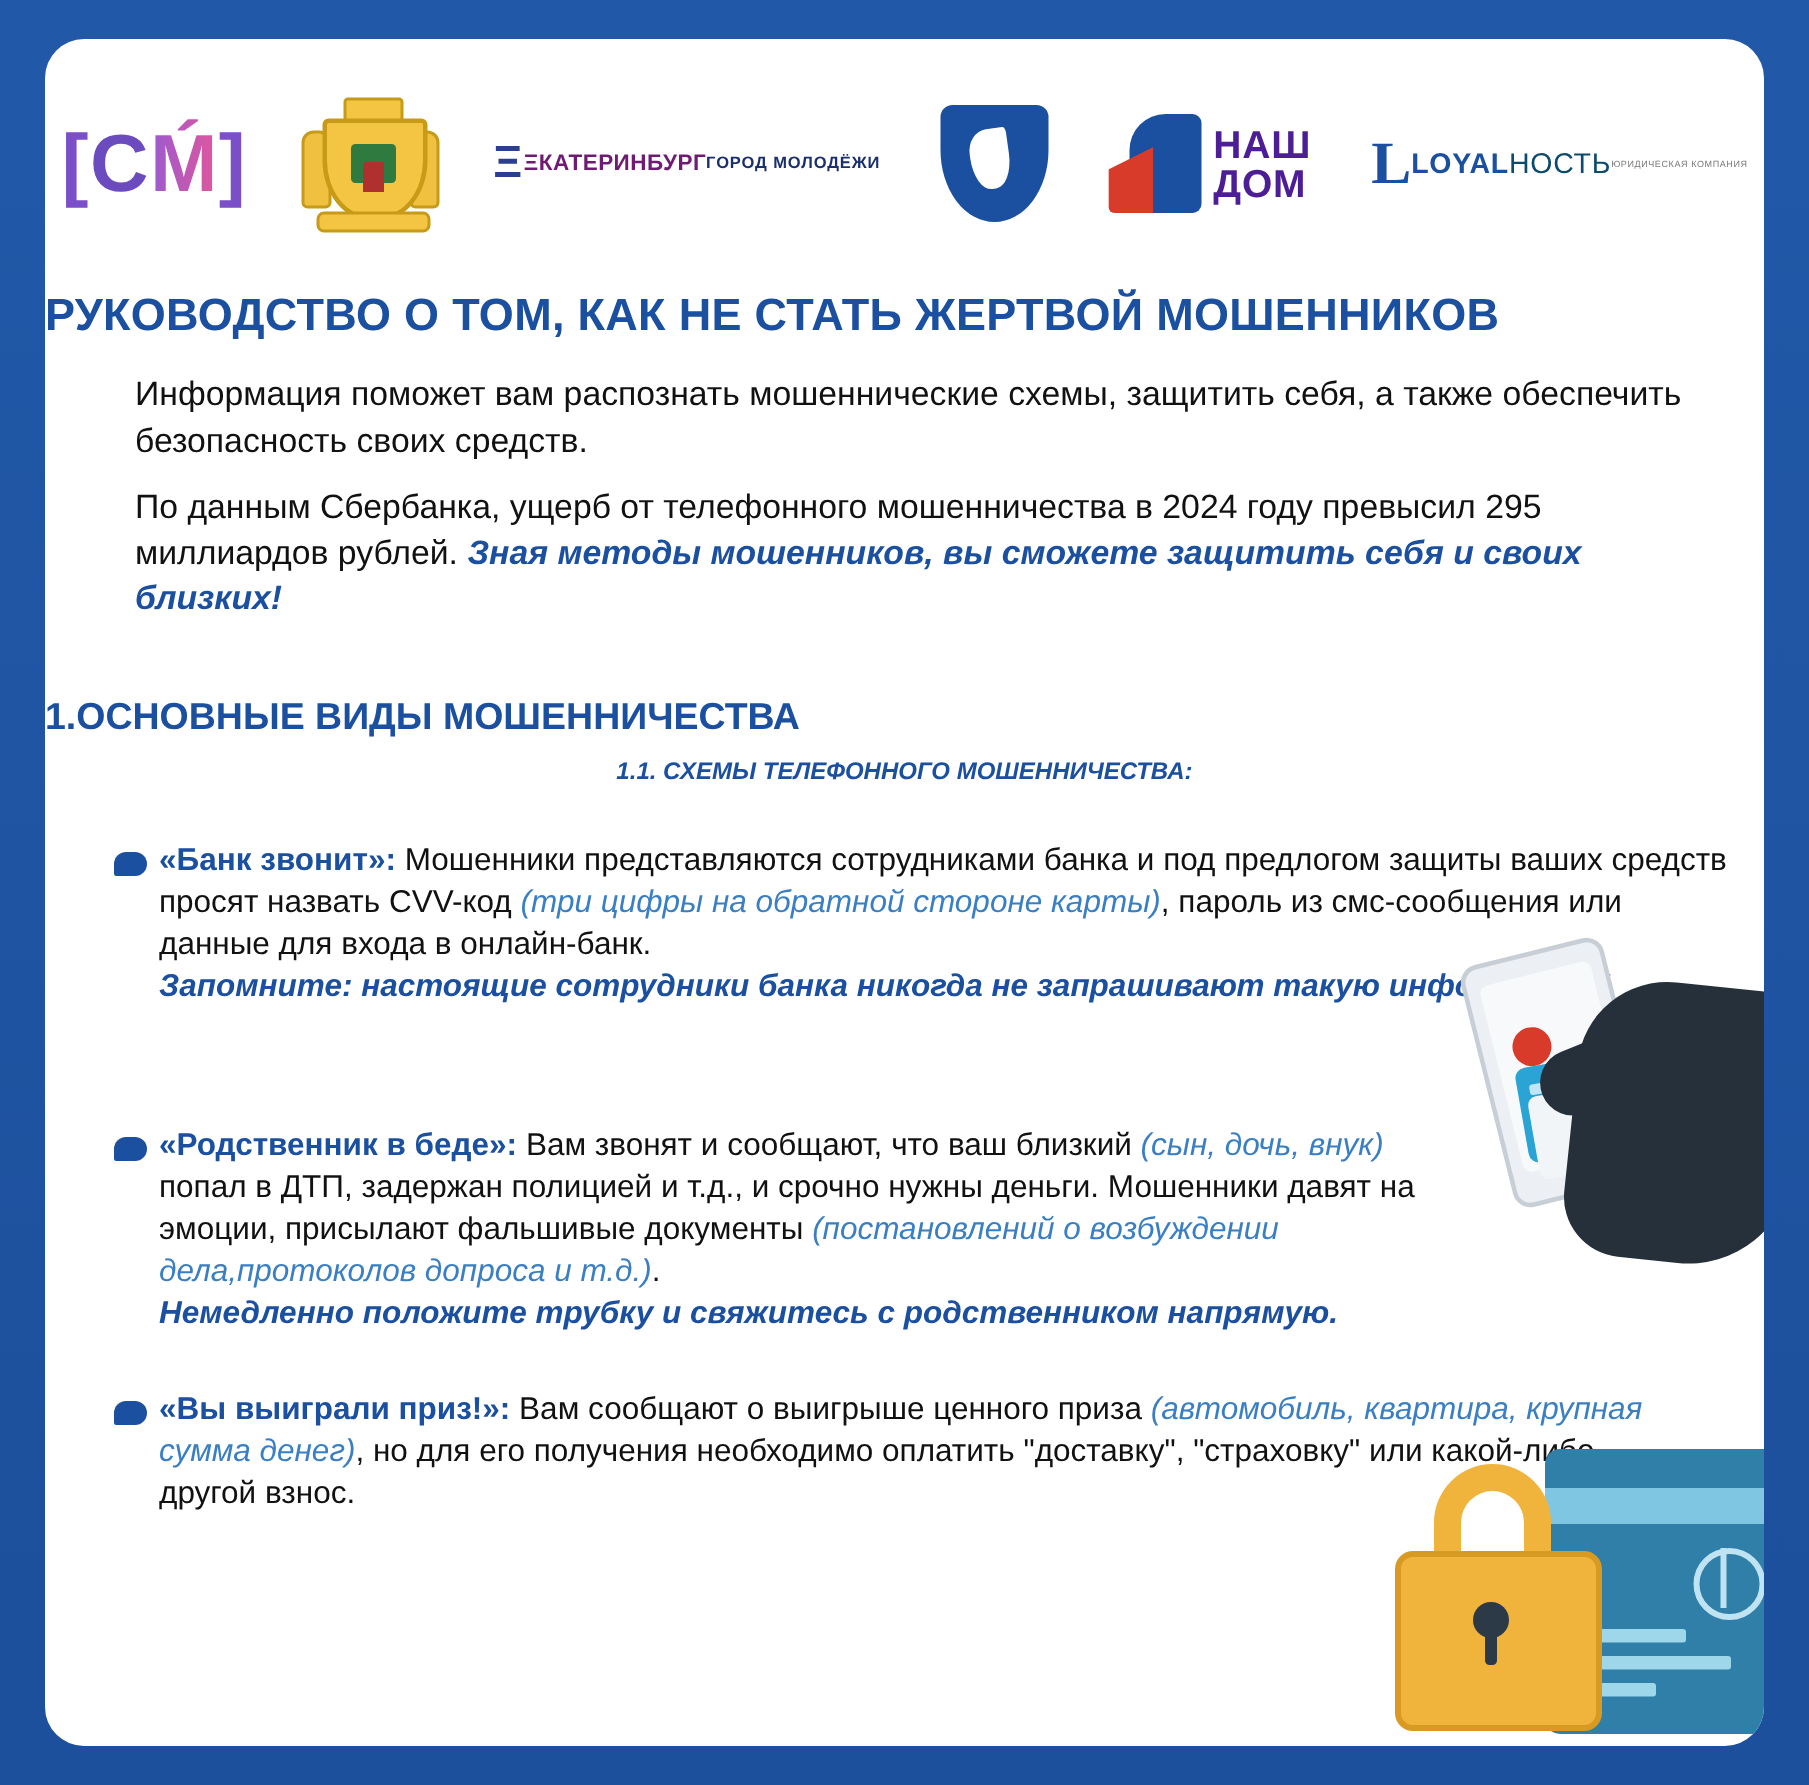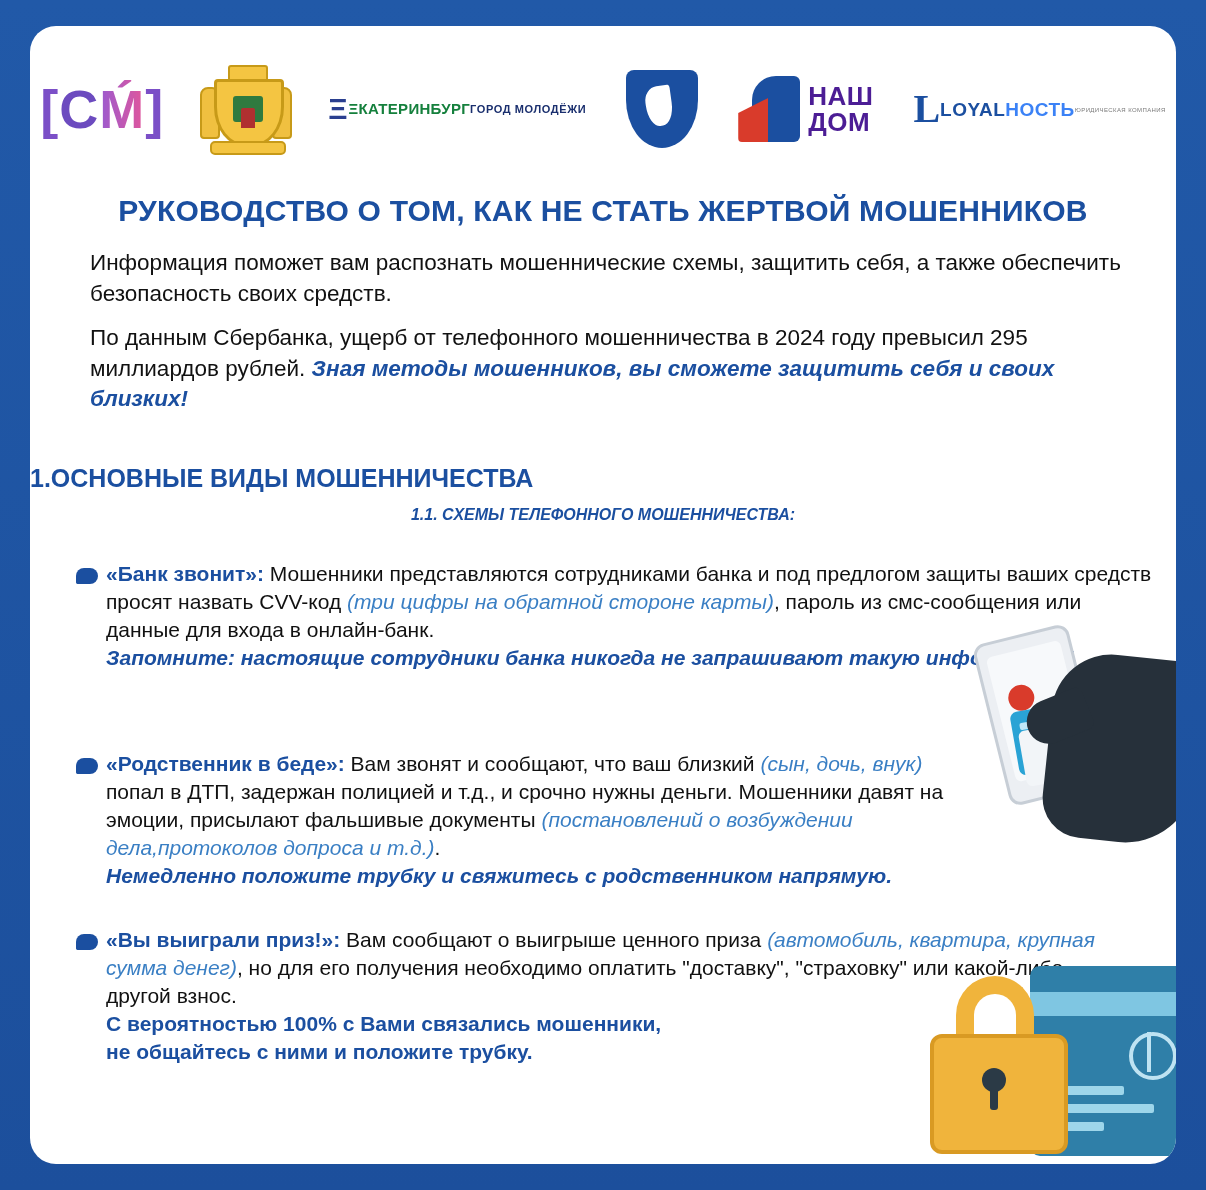--- a/index.html
+++ b/index.html
@@ -131,21 +131,21 @@
   .logo-ekb { text-align: center; line-height: 1.15; }
   .logo-ekb .sigma {
     font-size: 30px;
     font-weight: bold;
     color: #2a3f8f;
     letter-spacing: 1px;
   }
   .logo-ekb .t1 {
     font-size: 15px;
     font-weight: bold;
-    color: #15803d;
+    color: #701a75;
     letter-spacing: 0.3px;
   }
   .logo-ekb .t2 {
     font-size: 11px;
     font-weight: bold;
     color: #1a2f6e;
     letter-spacing: 0.6px;
   }
 
   
@@ -202,34 +202,33 @@
     color: #1b4fa0;
     line-height: 0.9;
     font-family: "Liberation Serif", serif;
   }
   .logo-loyal .lname {
     font-size: 19px;
     letter-spacing: 0.5px;
     margin-top: 2px;
   }
   .logo-loyal .lname .a { color: #1b4fa0; font-weight: bold; }
-  .logo-loyal .lname .b { color: #3b82f6; font-weight: bold; }
+  .logo-loyal .lname .b { color: #0c4a6e; font-weight: normal; }
   .logo-loyal .lsub {
     font-size: 6px;
     color: #7a7a7a;
     letter-spacing: 0.4px;
     margin-top: 1px;
   }
 
   
   .title {
     position: absolute;
     left: 0; top: 168px;
     width: 100%;
-    text-align: center;
     font-size: 30px;
     font-weight: bold;
     color: #1b4fa0;
     letter-spacing: 0.2px;
   }
   .body-text {
     position: absolute;
     left: 60px;
     right: 50px;
     top: 222px;
@@ -533,22 +532,20 @@
       <div class="txt">
         <span class="b-strong">«Родственник в беде»:</span><span> Вам звонят и сообщают, что ваш близкий </span><span class="b-ital-blue">(сын, дочь, внук)</span><span> попал в ДТП, задержан полицией и т.д., и срочно нужны деньги. Мошенники давят на эмоции, присылают фальшивые документы </span><span class="b-ital-blue">(постановлений о возбуждении дела,протоколов допроса и т.д.)</span><span>.</span><br>
         <span class="b-bold-ital-blue">Немедленно положите трубку и свяжитесь с родственником напрямую.</span>
       </div>
     </div>
 
     <div class="bullet-block" id="block3">
       <span class="dot"></span>
       <div class="txt">
         <span class="b-strong">«Вы выиграли приз!»:</span><span> Вам сообщают о выигрыше ценного приза </span><span class="b-ital-blue">(автомобиль, квартира, крупная сумма денег)</span><span>, но для его получения необходимо оплатить "доставку", "страховку" или какой-либо другой взнос.</span><br>
-        <span class="b-strong" style="white-space:pre-line;">С вероятностью 100% с Вами связались мошенники,
-не общайтесь с ними и положите трубку.</span>
       </div>
     </div>
 
     <div class="illus-lock">
       <div class="card">
         <div class="band"></div>
         <div class="glob"></div>
         <div class="ln ln1"></div>
         <div class="ln ln2"></div>
         <div class="ln ln3"></div>

